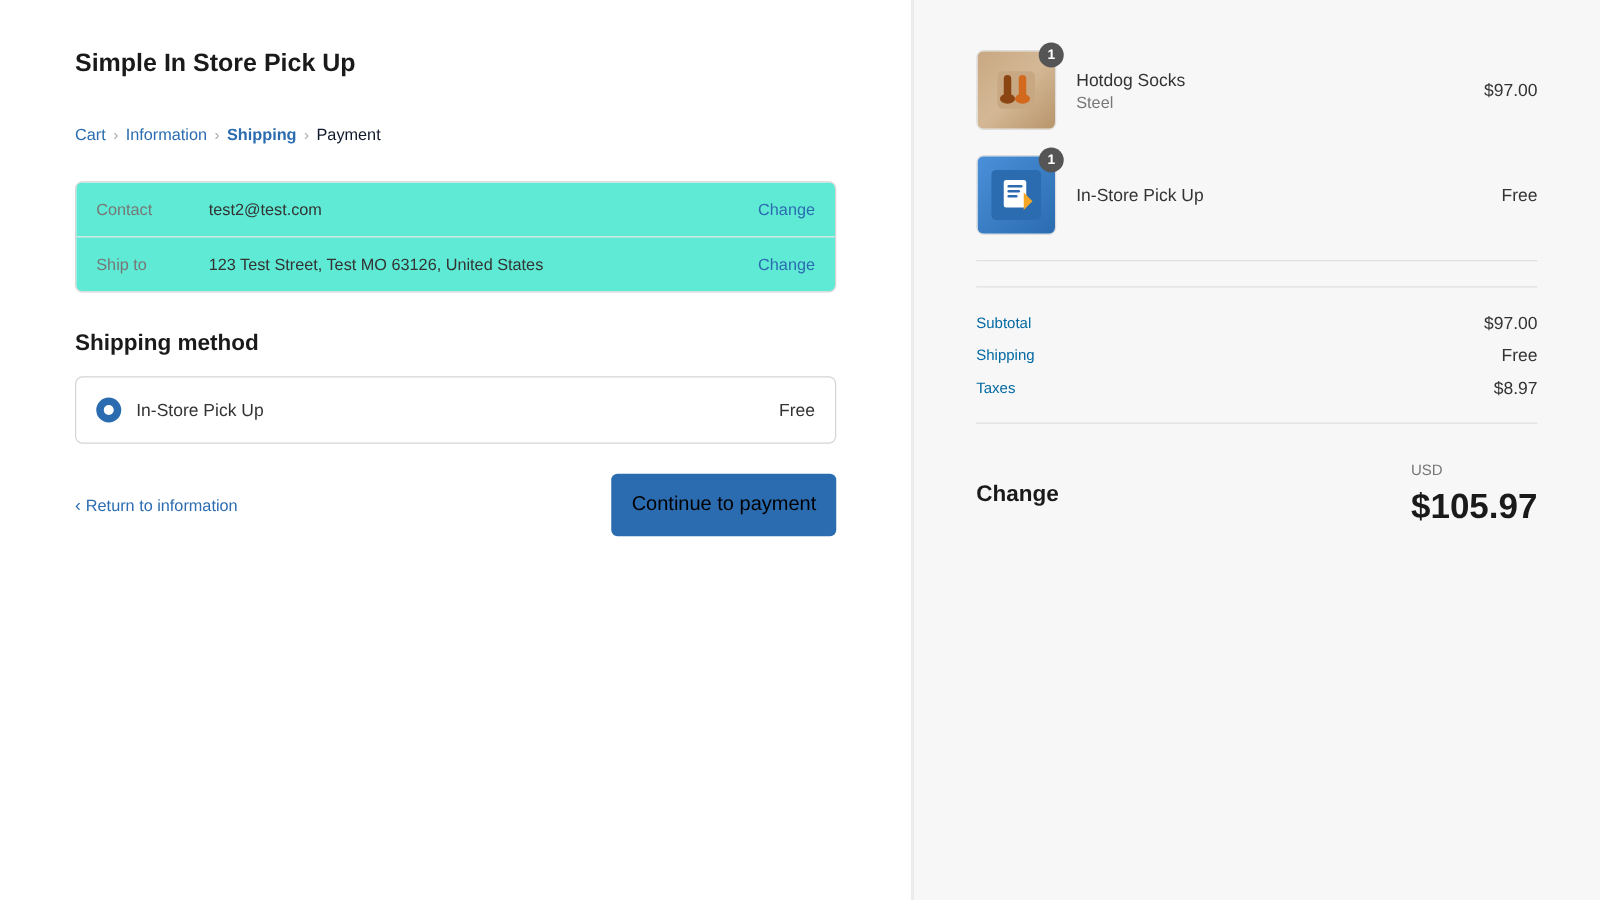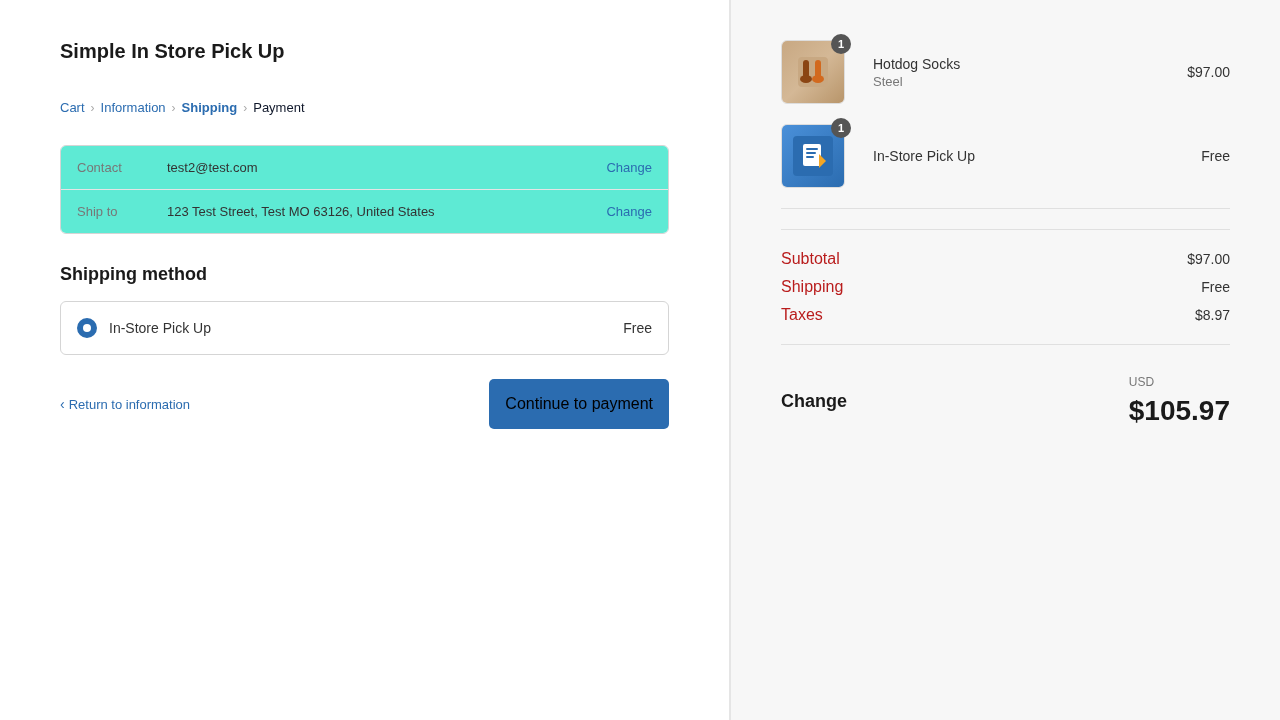--- a/index.html
+++ b/index.html
@@ -248,21 +248,20 @@
       color: #fff;
       font-size: 11px;
       font-weight: 600;
       display: flex;
       align-items: center;
       justify-content: center;
     }
 
     .product-info {
       flex: 1;
-      margin-left: 12px;
     }
 
     .product-name {
       font-size: 14px;
       font-weight: 500;
       color: #333;
     }
 
     .product-variant {
       font-size: 13px;
@@ -314,22 +313,22 @@
 
     
     .totals-row {
       display: flex;
       justify-content: space-between;
       align-items: center;
       margin-bottom: 10px;
     }
 
     .totals-label {
-      font-size: 16px;
-      color: #b91c1c;
+      font-size: 12px;
+      color: #0369a1;
     }
 
     .totals-value {
       font-size: 14px;
       color: #333;
     }
 
     .total-row {
       display: flex;
       justify-content: space-between;

